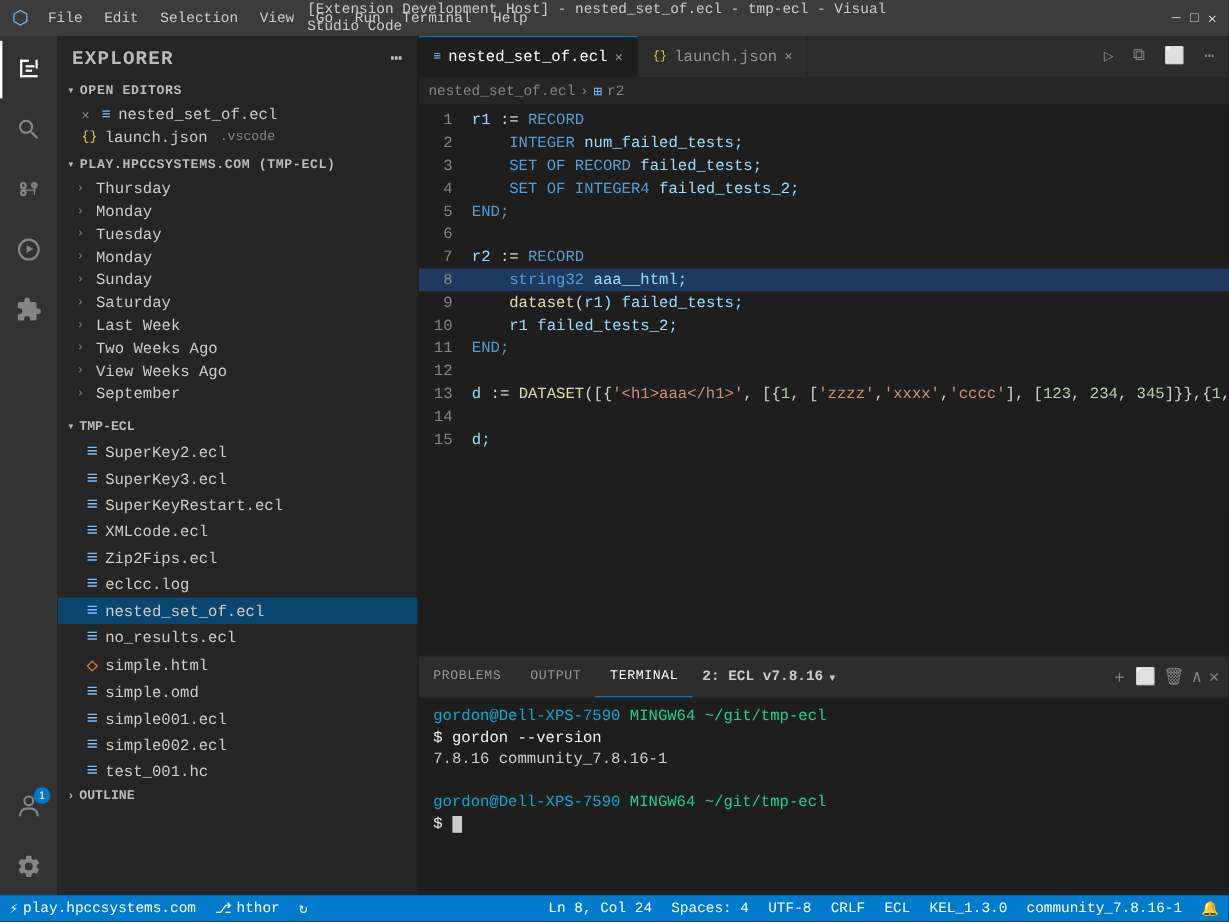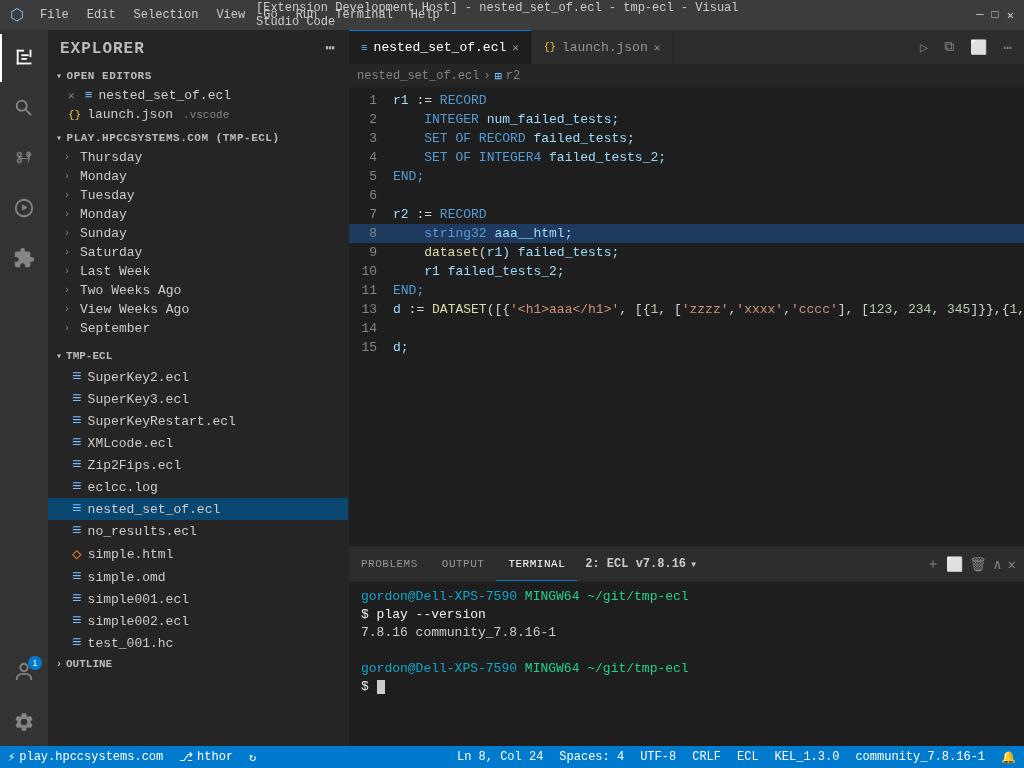--- a/index.html
+++ b/index.html
@@ -705,20 +705,24 @@
       </div>
       <div class="code-line">
         <span class="line-num">10</span>
         <span class="line-content"><span class="op">    </span><span class="var">r1</span><span style="color:#9cdcfe;"> failed_tests_2;</span></span>
       </div>
       <div class="code-line">
         <span class="line-num">11</span>
         <span class="line-content"><span class="kw">END;</span></span>
       </div>
       <div class="code-line">
+        <span class="line-num">12</span>
+        <span class="line-content"></span>
+      </div>
+      <div class="code-line">
         <span class="line-num">13</span>
         <span class="line-content"><span class="var">d</span><span class="op"> := </span><span class="fn">DATASET</span><span class="op">([{</span><span class="str">'&lt;h1&gt;aaa&lt;/h1&gt;'</span><span class="op">, [{</span><span class="num">1</span><span class="op">, [</span><span class="str">'zzzz'</span><span class="op">,</span><span class="str">'xxxx'</span><span class="op">,</span><span class="str">'cccc'</span><span class="op">], [</span><span class="num">123</span><span class="op">, </span><span class="num">234</span><span class="op">, </span><span class="num">345</span><span class="op">]}},{</span><span class="num">1</span><span class="op">,</span></span>
       </div>
       <div class="code-line">
         <span class="line-num">14</span>
         <span class="line-content"></span>
       </div>
       <div class="code-line">
         <span class="line-num">15</span>
         <span class="line-content"><span class="var">d;</span></span>
@@ -741,21 +745,21 @@
           <span class="panel-tab-btn">∧</span>
           <span class="panel-tab-btn">✕</span>
         </div>
       </div>
       <div id="terminal-content">
         <div>
           <span class="term-user">gordon@Dell-XPS-7590</span>
           <span class="term-path"> MINGW64 ~/git/tmp-ecl</span>
         </div>
         <div>
-          <span class="term-prompt">$ </span><span class="term-cmd">play --version</span>
+          <span class="term-prompt">$ </span><span class="term-cmd">gordon --version</span>
         </div>
         <div>
           <span class="term-output">7.8.16 community_7.8.16-1</span>
         </div>
         <div>&nbsp;</div>
         <div>
           <span class="term-user">gordon@Dell-XPS-7590</span>
           <span class="term-path"> MINGW64 ~/git/tmp-ecl</span>
         </div>
         <div>

